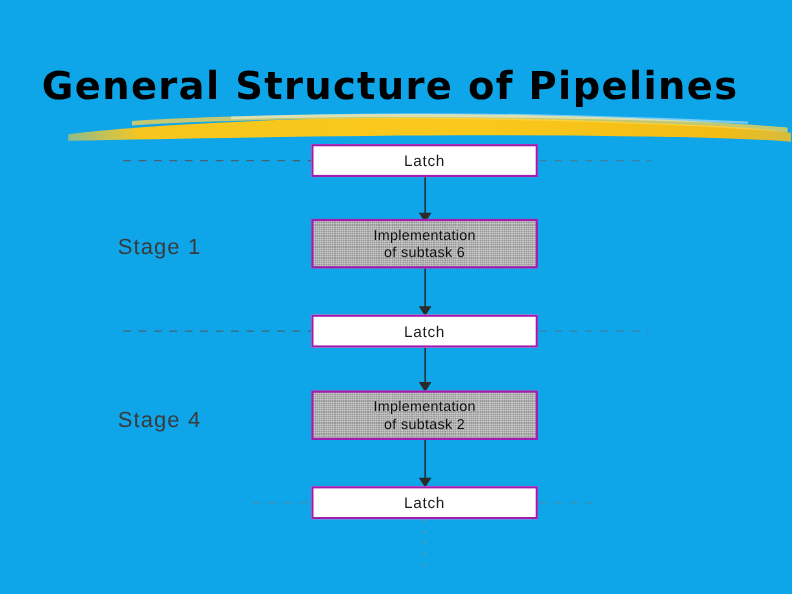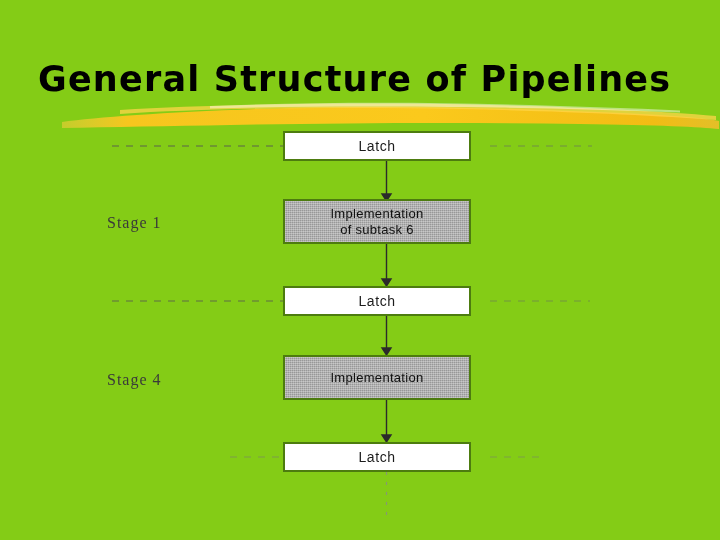--- a/index.html
+++ b/index.html
@@ -4,21 +4,21 @@
 <style>
   html, body {
     margin: 0;
     padding: 0;
     background: #ffffff;
   }
   #slide {
     position: relative;
     width: 720px;
     height: 540px;
-    background: #84cc16;
+    background: #0ea5e9;
     overflow: hidden;
     font-family: "Liberation Sans", sans-serif;
   }
 
   
   #title {
     position: absolute;
     left: 38px;
     top: 58px;
     width: 640px;
@@ -46,23 +46,23 @@
     position: absolute;
     left: 0;
     top: 0;
     width: 720px;
     height: 540px;
   }
 
   .box {
     position: absolute;
     left: 283px;
-    width: 188px;
+    width: 206px;
     box-sizing: border-box;
-    border: 2px solid #4d7c0f;
+    border: 2px solid #a21caf;
     display: flex;
     align-items: center;
     justify-content: center;
     text-align: center;
   }
   .box-latch {
     height: 30px;
     background: #ffffff;
     font-family: "Liberation Sans", sans-serif;
     font-size: 14px;
@@ -84,22 +84,22 @@
   }
   .box-impl .impl-text { padding: 0 4px; }
 
   
   .impl-line { display: block; }
 
   
   .stage-label {
     position: absolute;
     left: 107px;
-    font-family: Liberation Serif, serif;
-    font-size: 16px;
+    font-family: Liberation Sans, sans-serif;
+    font-size: 20px;
     color: #3a3a3a;
     letter-spacing: 1px;
     white-space: nowrap;
   }
 </style>
 </head>
 <body>
 
 <div id="slide">
 
@@ -161,18 +161,19 @@
       <span class="impl-line">Implementation</span>
       <span class="impl-line">of subtask 6</span>
     </div>
   </div>
 
   <div class="box box-latch" style="top:286px;">Latch</div>
 
   <div class="box box-impl" style="top:355px;">
     <div class="impl-text">
       <span class="impl-line">Implementation</span>
+      <span class="impl-line">of subtask 2</span>
     </div>
   </div>
 
   <div class="box box-latch" style="top:442px;">Latch</div>
 
 </div>
 
 </body></html>

